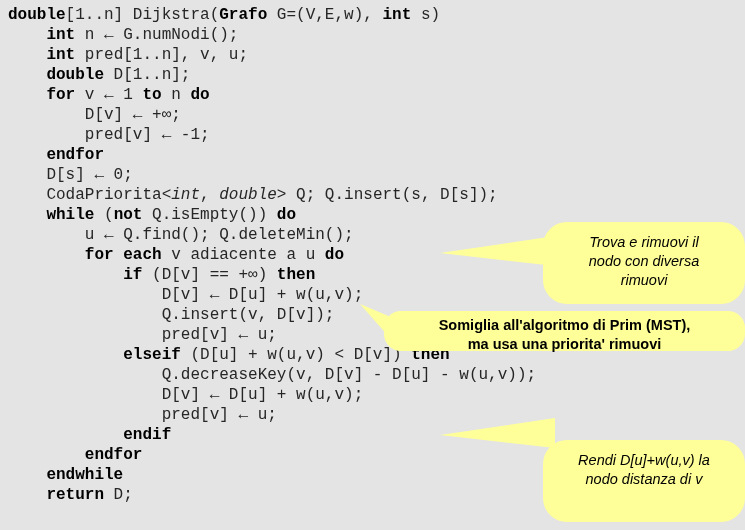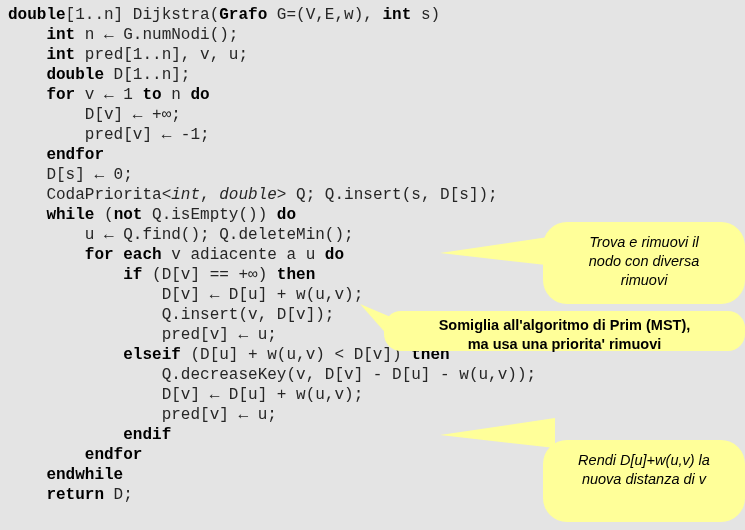--- a/index.html
+++ b/index.html
@@ -122,16 +122,16 @@
   <div class="callout" id="callout-prim">
     <span class="ctext">Somiglia all'algoritmo di Prim (MST),</span>
     <span class="ctext">ma usa una priorita' rimuovi</span>
   </div>
 
   <svg class="tail" id="tail-rendi" viewBox="0 0 115 34" preserveAspectRatio="none" aria-hidden="true">
     <polygon points="0,17 115,0 115,30" fill="#ffff99"></polygon>
   </svg>
   <div class="callout italic" id="callout-rendi">
     <span class="ctext">Rendi D[u]+w(u,v) la</span>
-    <span class="ctext">nuova distanza di v</span>
+    <span class="ctext">nodo distanza di v</span>
   </div>
 
 </div>
 
 </body></html>

